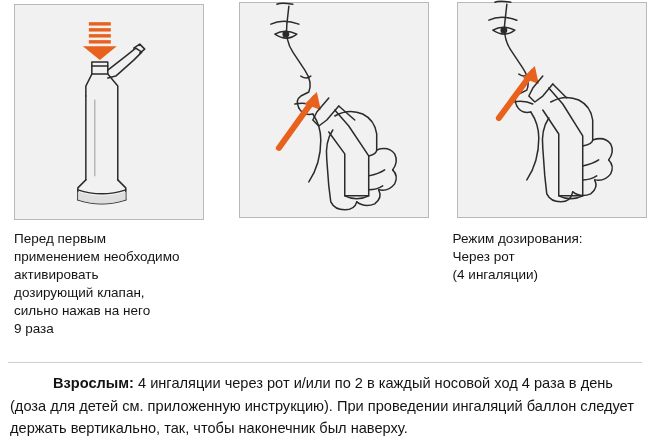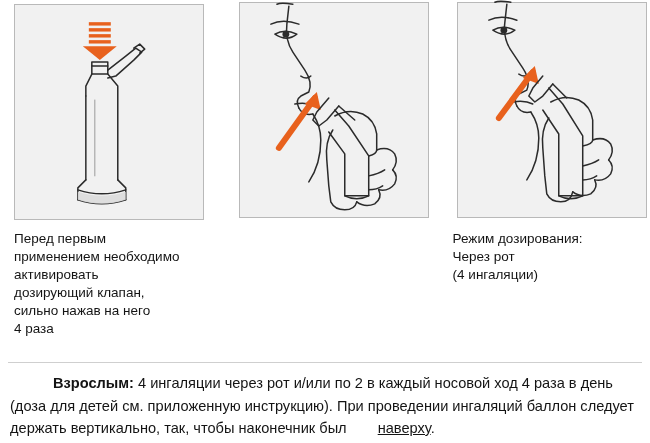--- a/index.html
+++ b/index.html
@@ -99,22 +99,20 @@
     font-size: 14.6px;
     line-height: 22.5px;
     color: #141414;
   }
   .footer b {
     font-weight: bold;
     margin-left: 43px;
   }
   .footer .link {
     color: #141414;
-    text-decoration: underline;
-    margin-left: 27px;
   }
 </style>
 </head>
 <body>
 
 <div class="sheet">
 
   <div class="panels">
 
     <div class="panel">
@@ -149,21 +147,21 @@
           <path d="M95 100 L95 176" stroke="#9a9a9a" stroke-width="1"></path>
         </g>
 
         <path d="M78 192 Q102 200 126 192 L126 200 Q102 208 78 200 Z" fill="#dcdcdc" stroke="none" opacity="0.9"></path>
       </svg>
       <div class="caption cap-1">Перед первым
 применением необходимо
 активировать
 дозирующий клапан,
 сильно нажав на него
-4 раза</div>
+9 раза</div>
     </div>
 
     <div class="panel">
       <div class="frame frame-2"></div>
       <svg class="art" viewBox="0 0 217 228" aria-hidden="true">
         <g fill="none" stroke="#2b2b2b" stroke-width="1.5" stroke-linejoin="round" stroke-linecap="round">
 
           <path d="M72 6 L70 24 Q68 40 76 52 L88 70 Q96 82 92 92 L84 96 Q78 100 82 108"></path>
           <path d="M82 108 Q86 116 96 114"></path>
 

